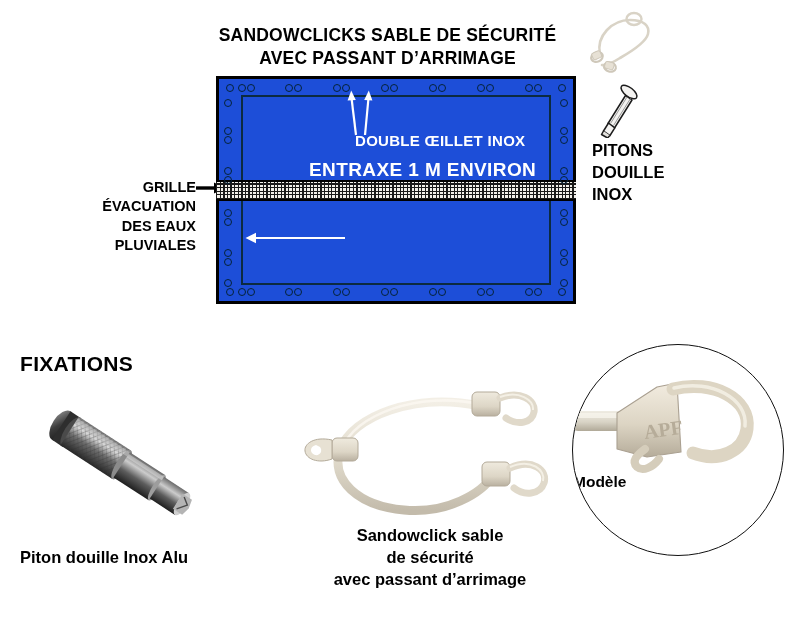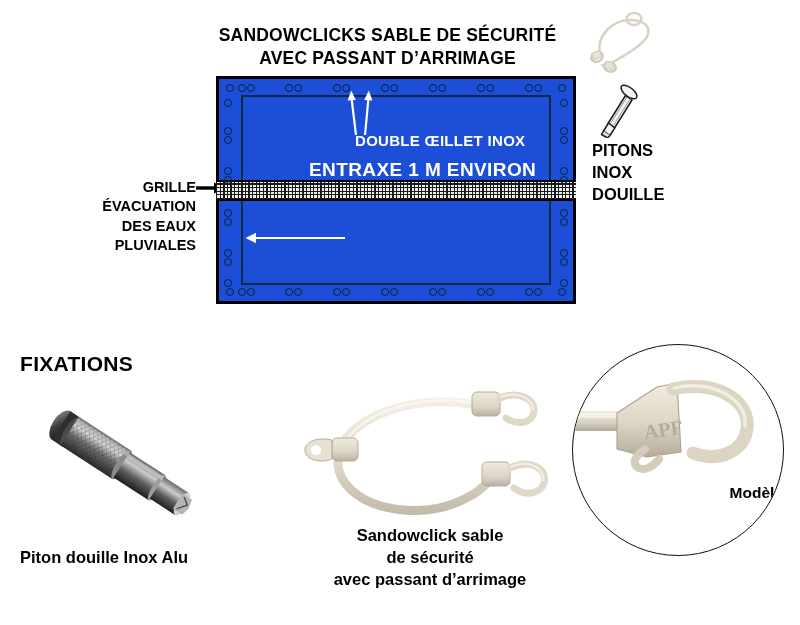--- a/index.html
+++ b/index.html
@@ -98,22 +98,22 @@
   #caption-piton{ left:20px;top:546px;font-weight:bold;}
   #caption-sandow{ left:300px;top:524px;width:260px;text-align:center;}
 
   
   #model-circle{
     left:572px;top:344px;width:212px;height:212px;
     border:1.6px solid #111;border-radius:50%;
     box-sizing:border-box;overflow:hidden;background:#fff;
   }
   #model-caption{
-    position:absolute;left:0;right:0;top:138px;
-    text-align:right;font-weight:bold;font-size:15.5px;
+    position:absolute;left:0;right:0;top:127px;
+    text-align:left;font-weight:bold;font-size:15.5px;
     line-height:1.3;color:#000;
   }
 </style>
 </head>
 <body>
 
 <div class="abs" id="title-block">
   <div>SANDOWCLICKS SABLE DE SÉCURITÉ</div>
   <div>AVEC PASSANT D’ARRIMAGE</div>
 </div>
@@ -133,22 +133,22 @@
     <path d="M29.5 13.5 L12 41.5 L18.5 46 L36 18 Z"></path>
     <path d="M12.5 41 L7.5 49 L14 53.5 L18.8 45.8 Z"></path>
     <path d="M7.5 49 L5.5 52.5 L11.5 56 L14 53.5" fill="#e3e1dd"></path>
   </g>
   <path d="M31 15 L14.5 41.5" stroke="#8d8d8d" stroke-width="0.9" fill="none"></path>
   <path d="M34.5 16.5 L17.5 43.5" stroke="#8d8d8d" stroke-width="0.9" fill="none"></path>
 </svg>
 
 <div class="abs" id="pitons-callout">
   <div>PITONS</div>
+  <div>DOUILLE</div>
   <div>INOX</div>
-  <div>DOUILLE</div>
 </div>
 
 <div class="abs" id="grille-callout">
   <div>GRILLE</div>
   <div>ÉVACUATION</div>
   <div>DES EAUX</div>
   <div>PLUVIALES</div>
 </div>
 <svg class="abs" id="grille-arrow" viewBox="0 0 30 12">
   <path d="M0 6 L20 6" stroke="#000" stroke-width="3.4"></path>

